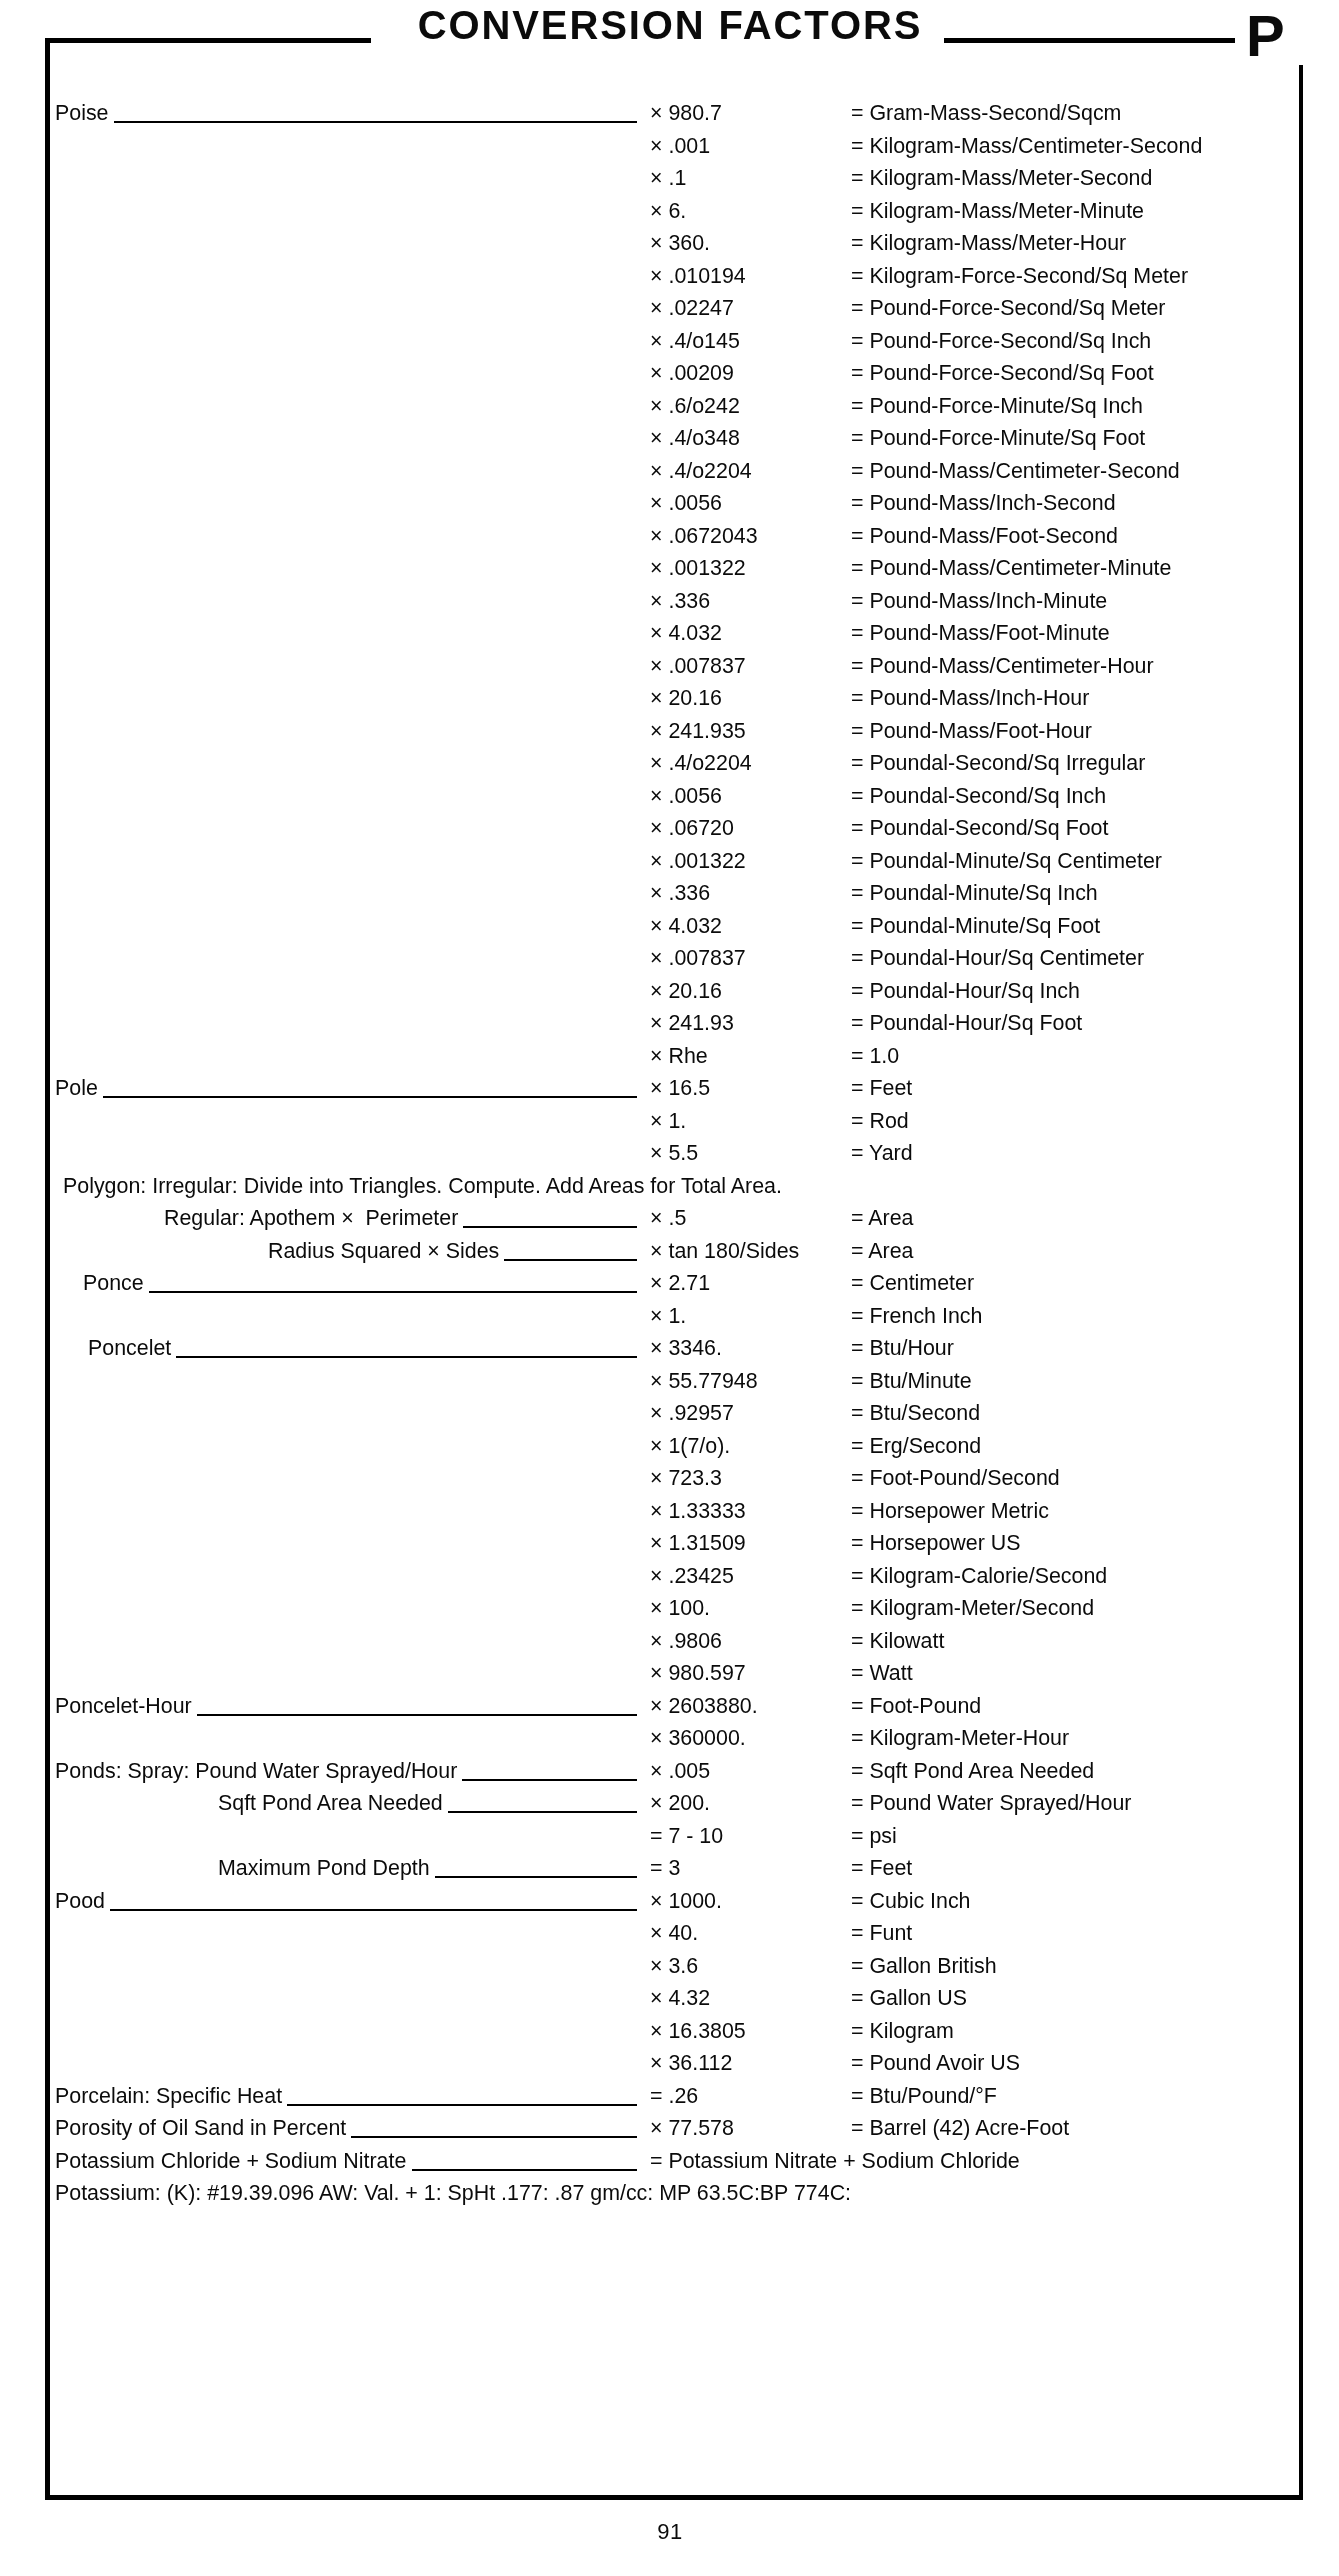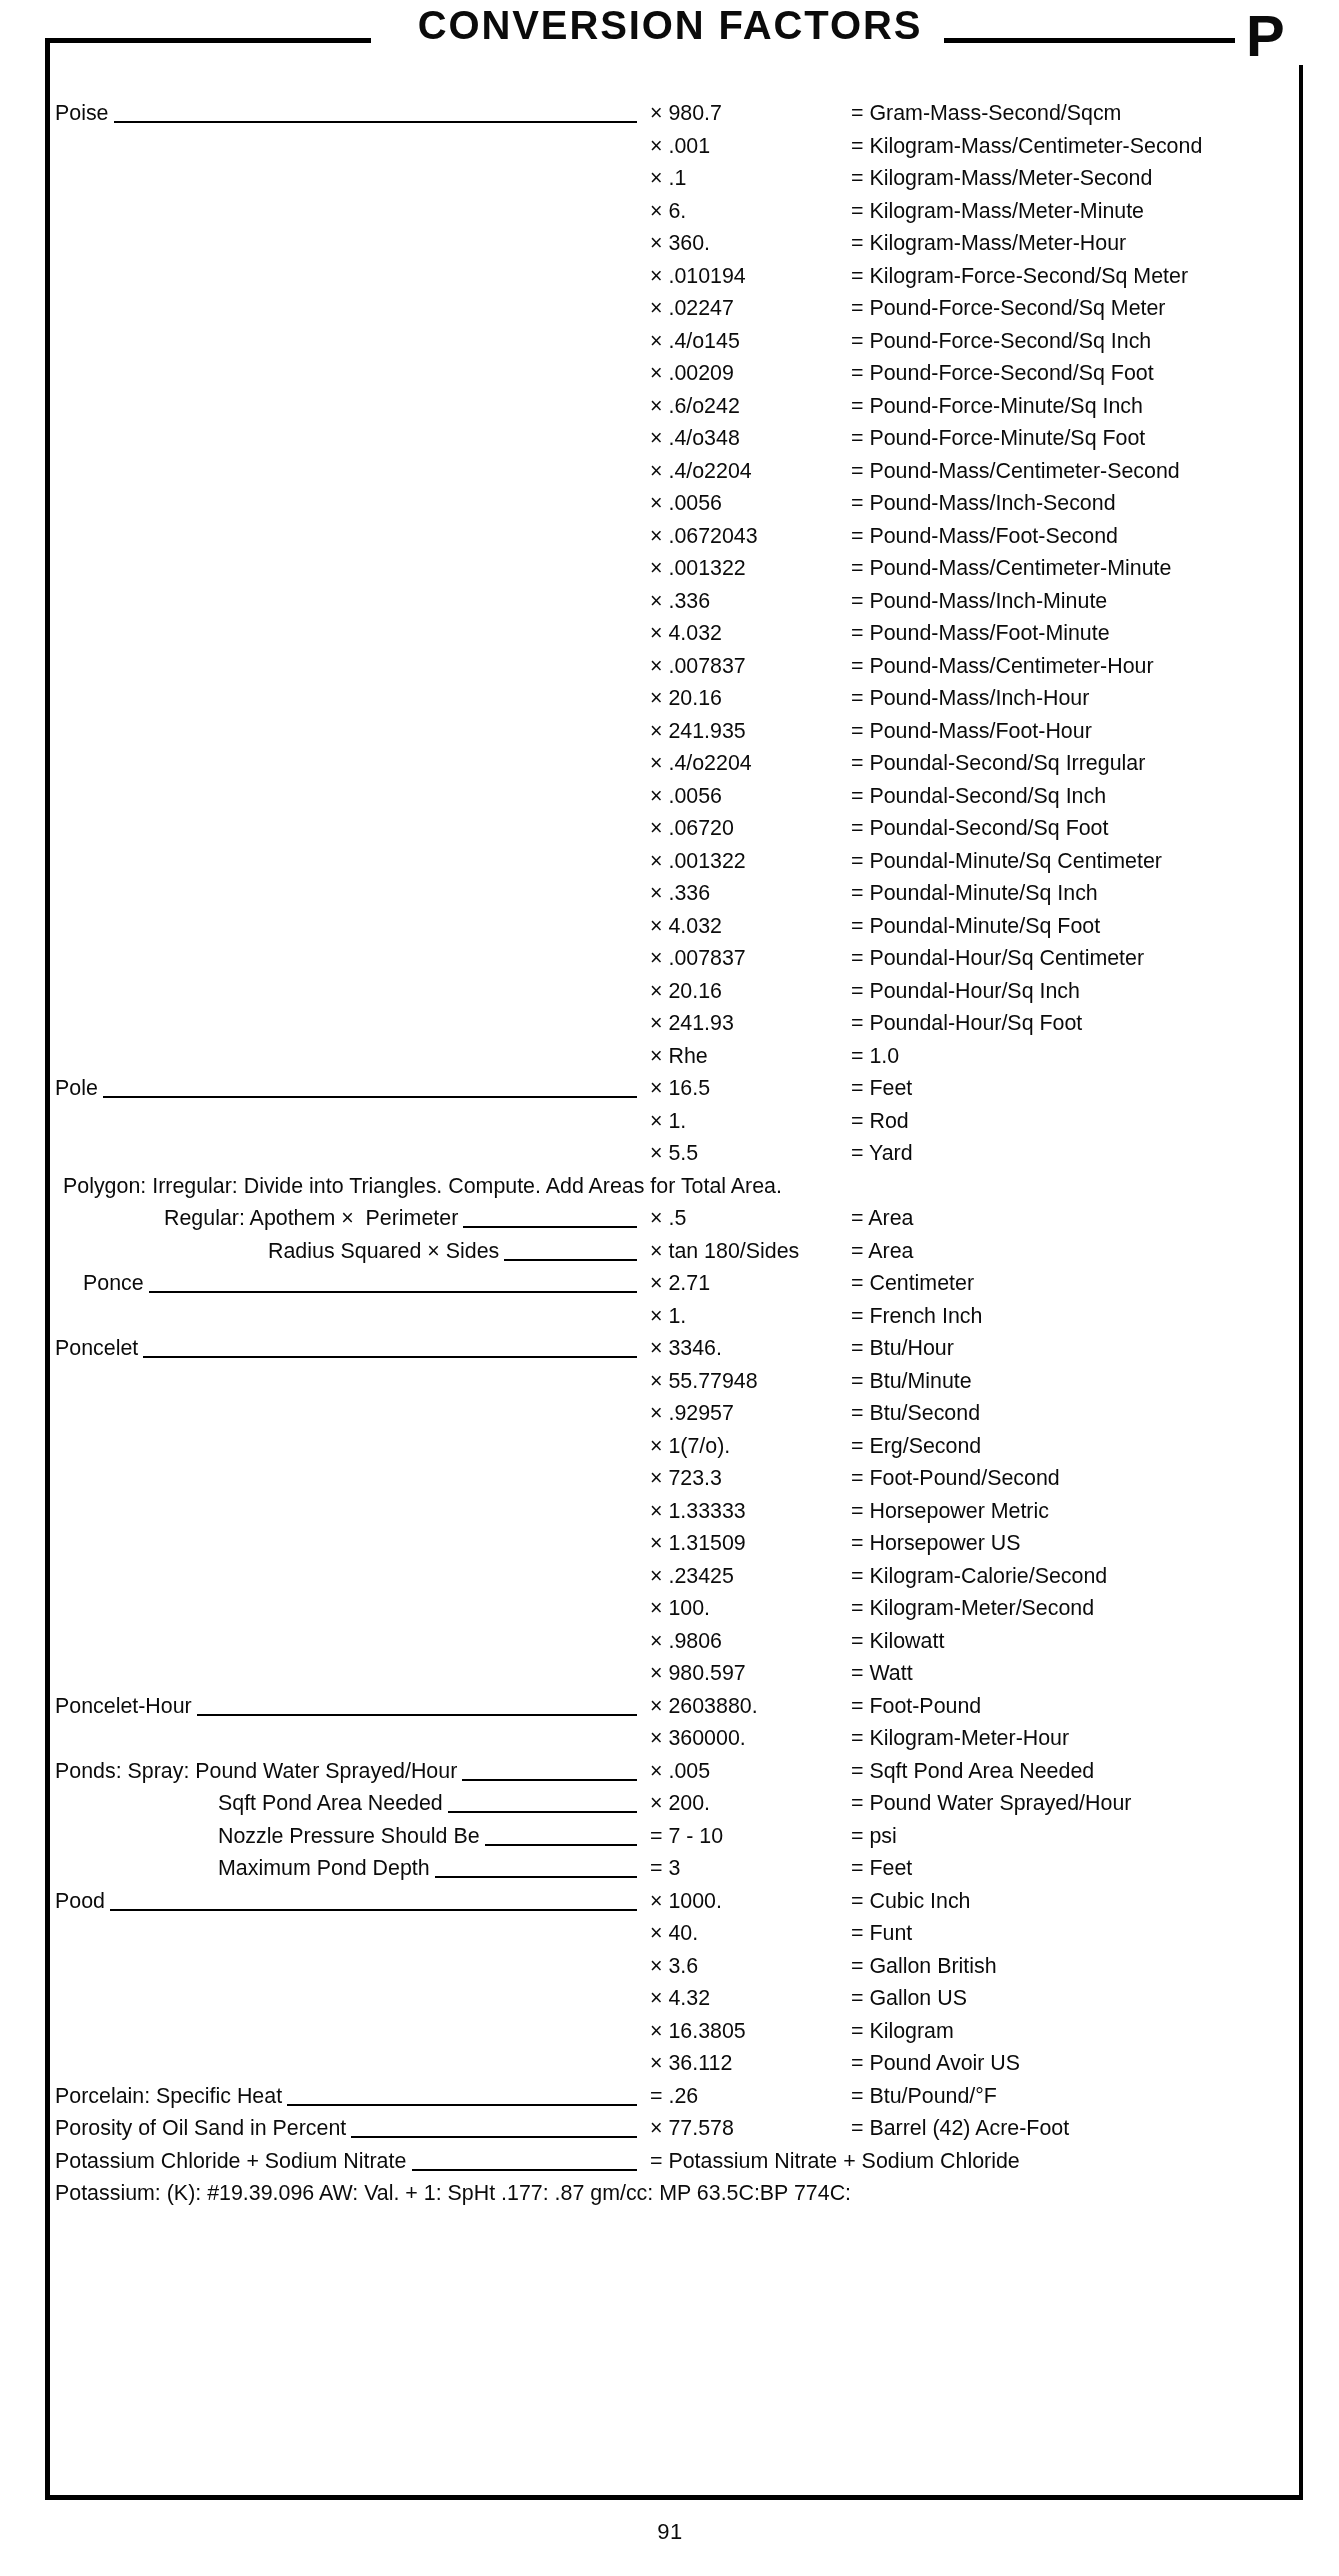--- a/index.html
+++ b/index.html
@@ -218,21 +218,21 @@
         <span class="leader"></span>
       </div>
       <span class="value">× 2.71</span>
       <span class="result">= Centimeter</span>
     </div>
     <div class="row">
       <span class="value">× 1.</span>
       <span class="result">= French Inch</span>
     </div>
     <div class="row">
-      <div class="leftwrap" style="padding-left: 55px;">
+      <div class="leftwrap" style="padding-left: 88px;">
         <span class="term">Poncelet</span>
         <span class="leader"></span>
       </div>
       <span class="value">× 3346.</span>
       <span class="result">= Btu/Hour</span>
     </div>
     <div class="row">
       <span class="value">× 55.77948</span>
       <span class="result">= Btu/Minute</span>
     </div>
@@ -294,24 +294,20 @@
     </div>
     <div class="row">
       <div class="leftwrap" style="padding-left: 218px;">
         <span class="term">Sqft Pond Area Needed</span>
         <span class="leader"></span>
       </div>
       <span class="value">× 200.</span>
       <span class="result">= Pound Water Sprayed/Hour</span>
     </div>
     <div class="row">
-      <div class="leftwrap" style="padding-left: 218px;">
-        <span class="term">Nozzle Pressure Should Be</span>
-        <span class="leader"></span>
-      </div>
       <span class="value">= 7 - 10</span>
       <span class="result">= psi</span>
     </div>
     <div class="row">
       <div class="leftwrap" style="padding-left: 218px;">
         <span class="term">Maximum Pond Depth</span>
         <span class="leader"></span>
       </div>
       <span class="value">= 3</span>
       <span class="result">= Feet</span>

